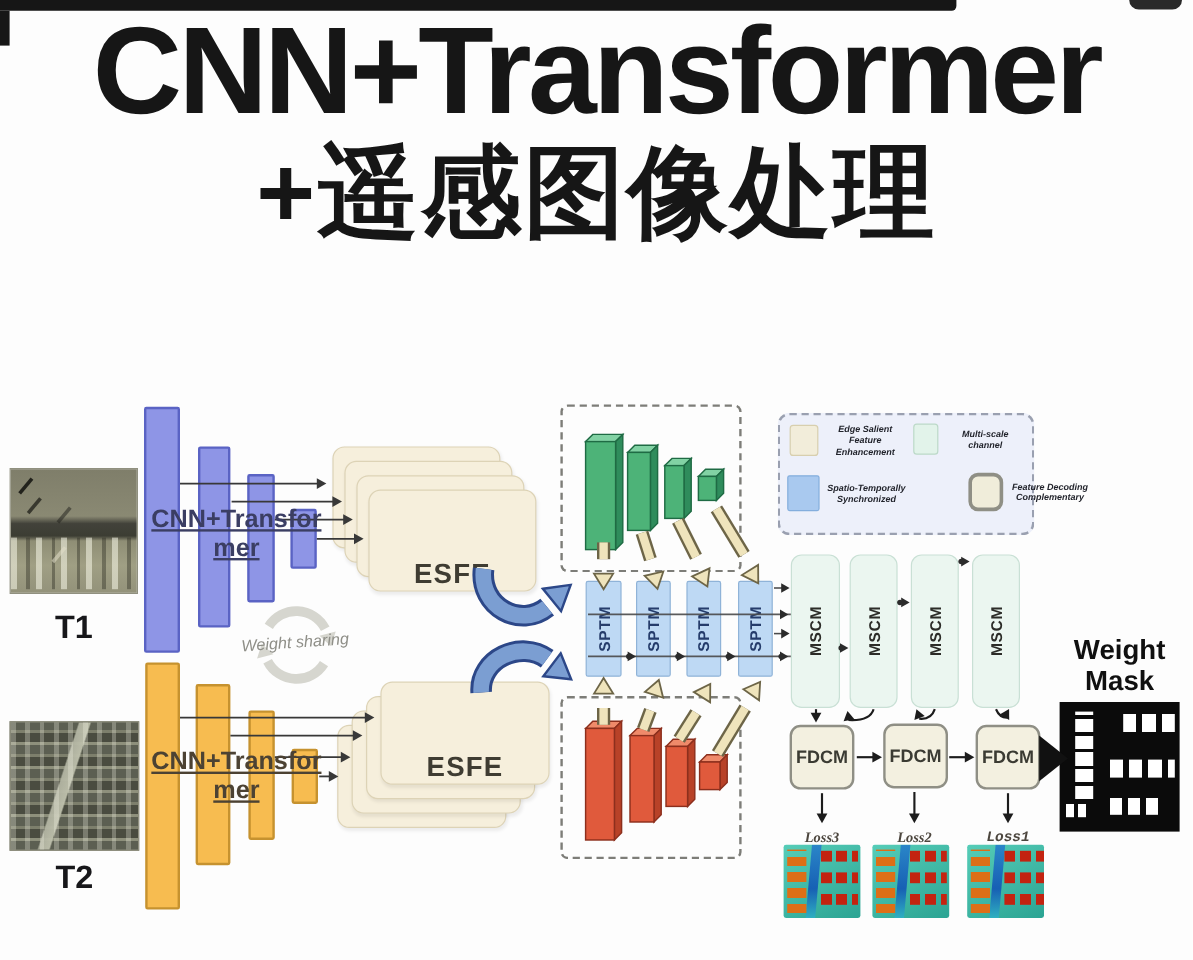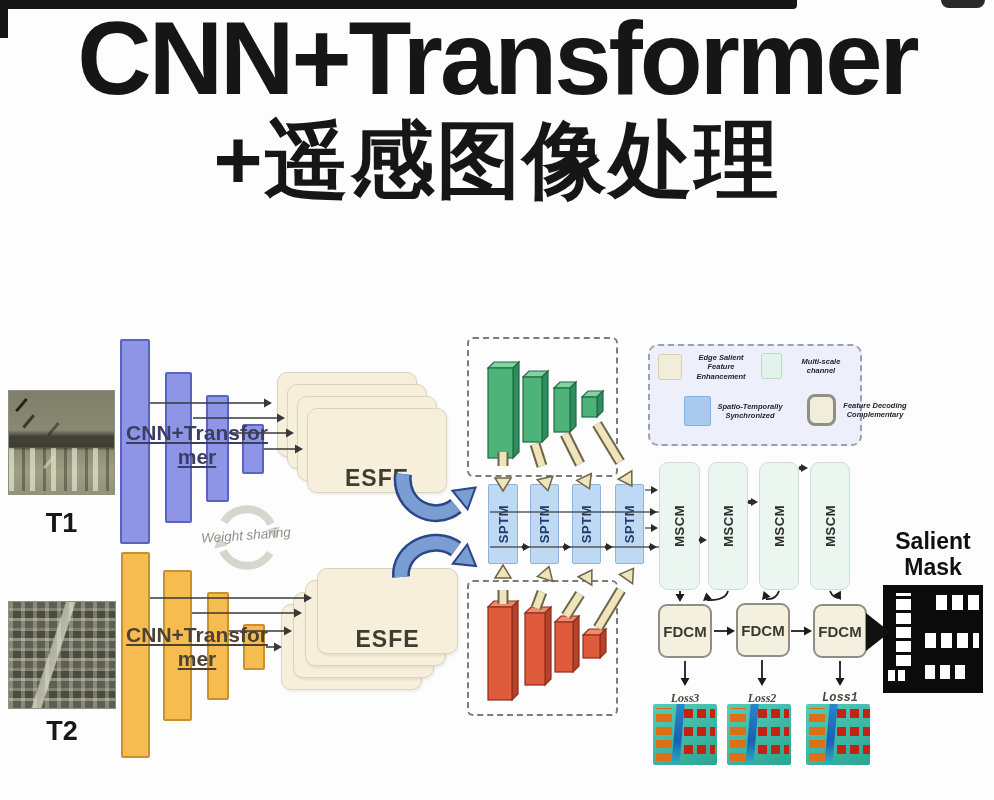--- a/index.html
+++ b/index.html
@@ -145,21 +145,21 @@
 
   <div class="legend"></div>
   <div class="litem" style="left:658px;top:353px;">
     <span class="sw sw-esfe"></span>
     <span class="llabel">Edge Salient Feature Enhancement</span>
   </div>
   <div class="litem" style="left:761px;top:353px;">
     <span class="sw sw-mscm"></span>
     <span class="llabel">Multi-scale channel</span>
   </div>
-  <div class="litem" style="left:656px;top:396px;margin-left:28px;">
+  <div class="litem" style="left:656px;top:396px;">
     <span class="sw sw-sptm"></span>
     <span class="llabel">Spatio-Temporally Synchronized</span>
   </div>
   <div class="litem" style="left:759px;top:394px;padding-left:48px;">
     <span class="sw sw-fdcm"></span>
     <span class="llabel">Feature Decoding Complementary</span>
   </div>
 
   <div class="vblock sptm" style="left:488px;top:484px;width:30px;height:80px;">
     <span class="vlabel">SPTM</span>
@@ -217,21 +217,21 @@
   </div>
   <div class="hm" style="left:806px;top:704px;">
     <div class="st"></div>
     <div class="lc"></div>
     <div class="rr" style="top:8%;width:52%;"></div>
     <div class="rr" style="top:38%;width:52%;"></div>
     <div class="rr" style="top:67%;width:52%;"></div>
   </div>
 
   <div class="chg">
-    <div>Salient</div>
+    <div>Weight</div>
     <div>Mask</div>
   </div>
   <div class="mask">
     <div class="cm-col"></div>
     <div class="cm-r1"></div>
     <div class="cm-r2"></div>
     <div class="cm-r3"></div>
     <div class="cm-b1"></div>
   </div>
 

